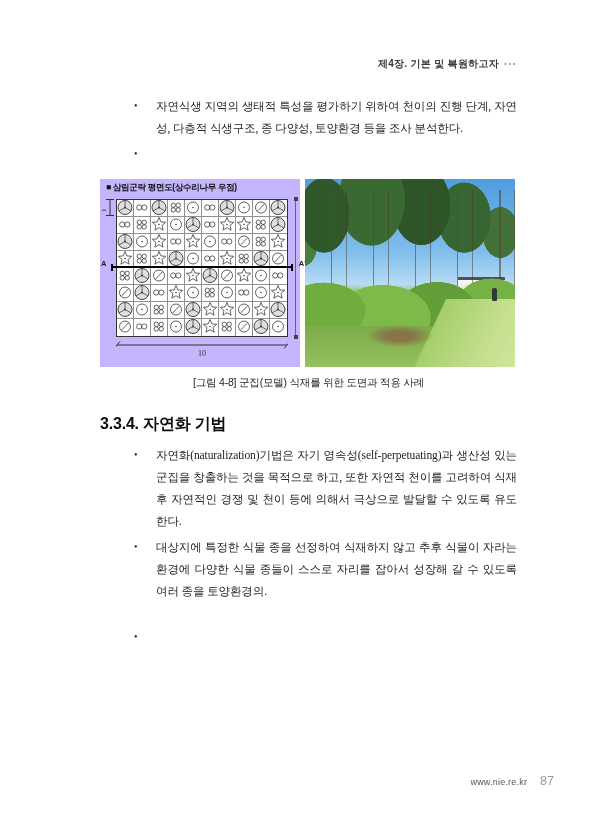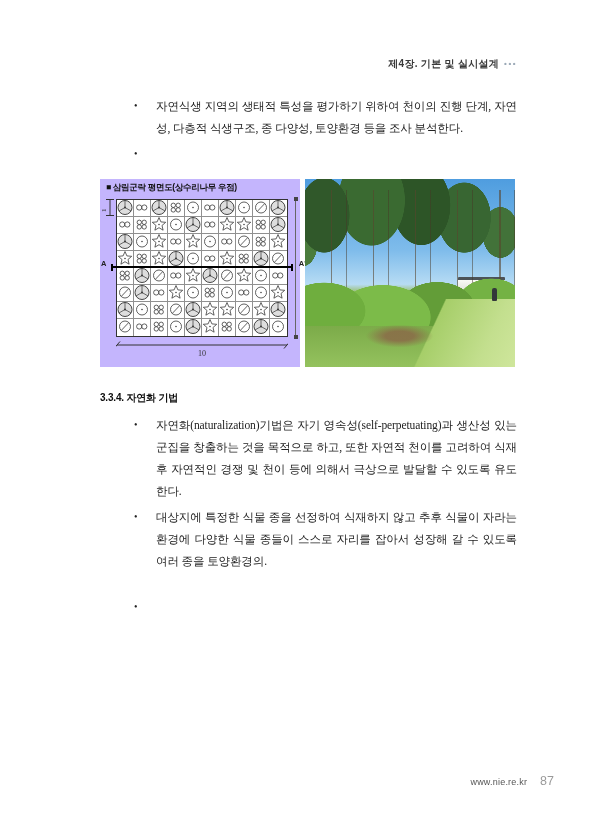--- a/index.html
+++ b/index.html
@@ -78,35 +78,35 @@
   .caprow{display:flex;gap:5px;margin-top:4px;}
   .capbar{background:#e9e9e9;border:1px solid #9a9a9a;box-sizing:border-box;text-align:center;
           font-family:"Liberation Sans",sans-serif;font-size:10px;font-weight:600;color:#111;
           padding:3.5px 0;letter-spacing:-.2px;}
   .capbar.cl{width:200px;} .capbar.cr{width:210px;}
   .figcap{text-align:center;font-family:"Liberation Sans",sans-serif;font-size:10.5px;color:#1d1d1d;
           margin-top:9px;letter-spacing:-.2px;}
 
   
   .sec{margin-top:24px;}
-  .sec-h{font-family:"Liberation Sans",sans-serif;font-size:10px;font-weight:bold;color:#0d0d0d;
+  .sec-h{font-family:"Liberation Sans",sans-serif;font-size:16px;font-weight:bold;color:#0d0d0d;
          margin:0 0 9px 0;letter-spacing:-.2px;}
 
   
   .ftr{position:absolute;top:771px;right:46px;font-family:"Liberation Sans",sans-serif;}
   .ftr .url{font-size:9px;color:#555;letter-spacing:.2px;}
   .ftr .pg{font-size:12.5px;color:#9a9a9a;margin-left:13px;}
 </style>
 </head>
 <body>
 
 <div class="page">
 
   <div class="hdr">
-    <span>제4장. 기본 및 실시설계</span><span class="dots">•••</span>
+    <span>제4장. 기본 및 복원하고자</span><span class="dots">•••</span>
   </div>
 
   <div class="content">
 
     <div class="blist">
       <div class="bi">
         <span class="mk">•</span>
         <span class="tx">자연식생 지역의 생태적 특성을 평가하기 위하여 천이의 진행 단계, 자연성, 다층적 식생구조, 종 다양성, 토양환경 등을 조사 분석한다.</span>
       </div>
       <div class="bi">
@@ -668,20 +668,21 @@
             <div class="ph ph-bushes"></div>
             <div class="ph ph-ground"></div>
             <div class="ph ph-path"></div>
             <div class="ph ph-dirt"></div>
             <div class="ph ph-person"></div>
           </div>
         </div>
       </div>
 
 
+      <div class="figcap">[그림 4-8] 군집(모델) 식재를 위한 도면과 적용 사례</div>
     </div>
 
     <div class="sec">
       <h3 class="sec-h">3.3.4. 자연화 기법</h3>
       <div class="blist">
         <div class="bi">
           <span class="mk">•</span>
           <span class="tx">자연화(naturalization)기법은 자기 영속성(self-perpetuating)과 생산성 있는 군집을 창출하는 것을 목적으로 하고, 또한 자연적 천이를 고려하여 식재 후 자연적인 경쟁 및 천이 등에 의해서 극상으로 발달할 수 있도록 유도한다.</span>
         </div>
         <div class="bi">

